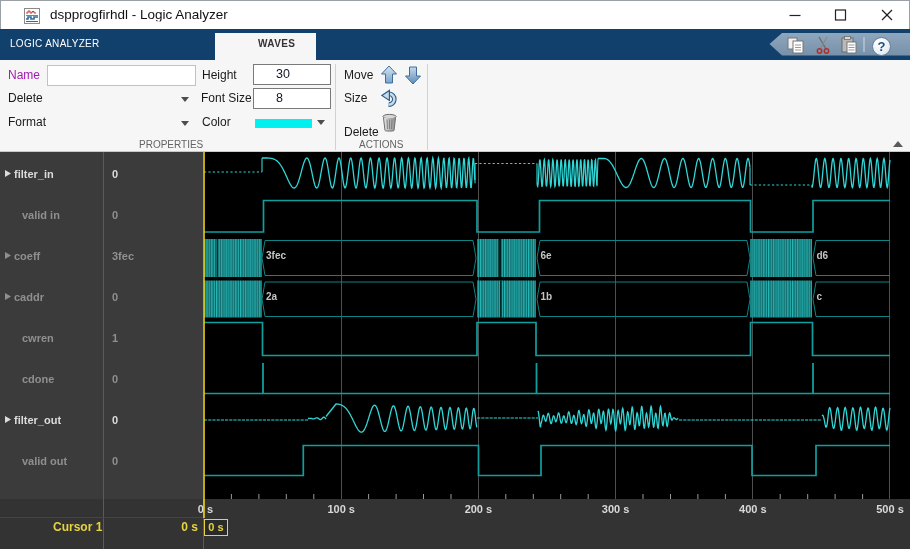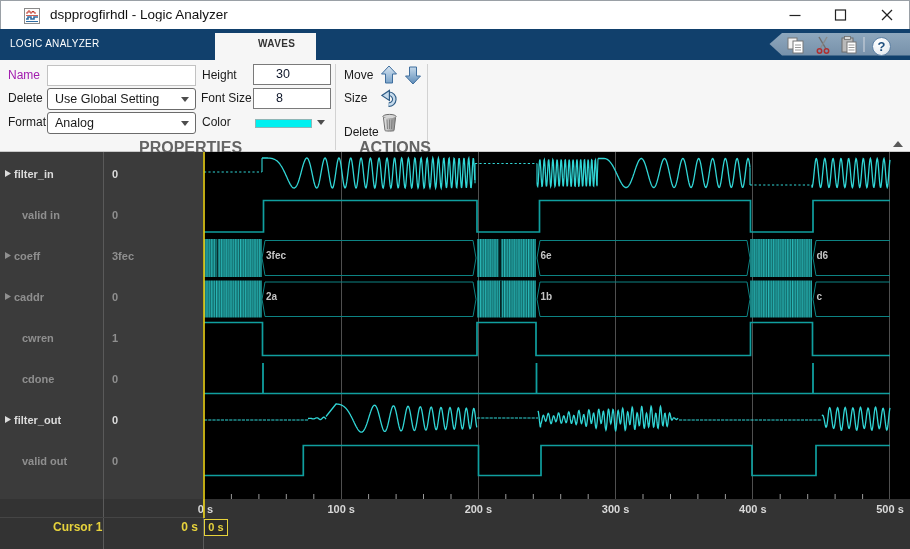--- a/index.html
+++ b/index.html
@@ -14,21 +14,21 @@
 #titletxt { left:50px; top:7px; font-size:13.5px; color:#111; }
 
 #tabbar { left:0; top:29px; width:910px; height:31px; background:#11406c; }
 .tabtxt { top:11px; font-size:10px; font-weight:normal; color:#fff; letter-spacing:0.3px; }
 #wavestab { left:215px; top:4px; width:101px; height:27px; background:#f6f6f6; }
 #wavestxt { left:258px; top:8px; font-size:10px; letter-spacing:0.3px; font-weight:bold; color:#333; letter-spacing:0.4px; position:absolute;}
 
 #ribbon { left:0; top:60px; width:910px; height:92px; background:#f6f6f6; border-bottom:1px solid #c9c9c9;}
 .rlab { font-size:12px; color:#1a1a1a; }
 .rlab-dis { font-size:12px; color:#a21caf; }
-.sec { font-size:16px; color:#646464;font-weight:bold; }
+.sec { font-size:10px; color:#646464; }
 .tin { background:#fff; border:1px solid #7a7a7a; font-size:12.5px; color:#0f172a; padding:2px 0 0 22px; }
 .combo { background:#fff; border:1px solid #6b6b6b; border-radius:3px; font-size:12.5px; color:#1a1a1a; padding:3px 0 0 7px; }
 .vsep { width:1px; background:#d2d2d2; }
 .caret { width:0; height:0; border-left:4px solid transparent; border-right:4px solid transparent; border-top:5px solid #4d4d4d; }
 
 
 #leftpanel { left:0; top:152px; width:203px; height:347px; background:#3b3b3b; }
 #plot { left:203px; top:152px; width:707px; height:347px; background:#000; }
 #bottomstrip { left:0; top:499px; width:910px; height:50px; background:#333333; }
 #div103 { left:103px; top:152px; width:1px; height:397px; background:#5a5a5a; }
@@ -106,24 +106,22 @@
       </defs>
       <circle cx="126.5" cy="17.5" r="9" fill="url(#hb)"></circle>
     <circle cx="126.5" cy="17.5" r="9" fill="none" stroke="#5b7fa3" stroke-width="1"></circle>
     <text x="126.5" y="22" text-anchor="middle" font-size="13" font-weight="bold" fill="#1d4e7e" font-family="Liberation Sans, sans-serif">?</text>
   </svg>
 
   <div class="abs" id="ribbon"></div>
   <div class="abs rlab-dis" style="left:8px;top:68px">Name</div>
   <div class="abs tin" style="left:47px;top:65px;width:149px;height:21px;border-color:#c2c2c2"></div>
   <div class="abs rlab" style="left:8px;top:91px">Delete</div>
-  <div class="abs combo" style="left:47px;top:88px;width:149px;height:22px">Use Global Setting</div>
   <div class="abs caret" style="left:181px;top:97px"></div>
   <div class="abs rlab" style="left:8px;top:115px">Format</div>
-  <div class="abs combo" style="left:47px;top:112px;width:149px;height:22px">Analog</div>
   <div class="abs caret" style="left:181px;top:121px"></div>
   <div class="abs rlab" style="left:202px;top:68px">Height</div>
   <div class="abs tin" style="left:253px;top:64px;width:78px;height:21px">30</div>
   <div class="abs rlab" style="left:201px;top:91px">Font Size</div>
   <div class="abs tin" style="left:253px;top:88px;width:78px;height:21px">8</div>
   <div class="abs rlab" style="left:202px;top:115px">Color</div>
   <div class="abs" style="left:255px;top:118.5px;width:57px;height:9px;background:#00f0f0;border:1px solid #8fb6b6"></div>
   <div class="abs caret" style="left:317px;top:120px"></div>
   <div class="abs vsep" style="left:335px;top:64px;height:86px"></div>
   <div class="abs rlab" style="left:344px;top:68px">Move</div>

